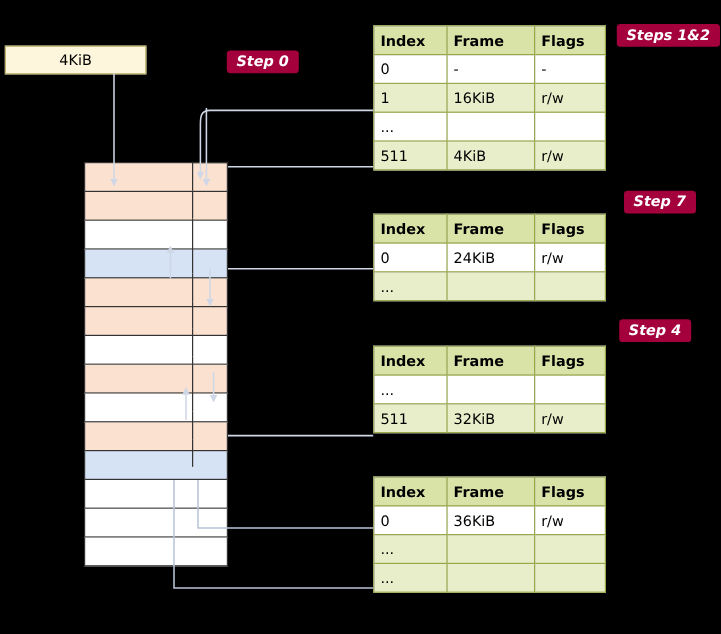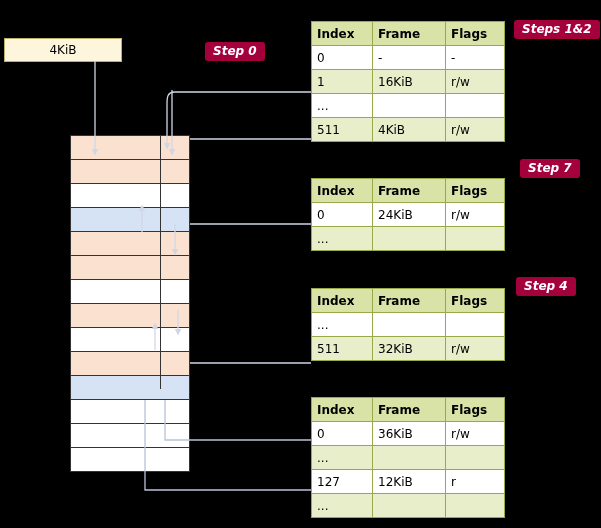--- a/index.html
+++ b/index.html
@@ -45,23 +45,23 @@
               pointer-events:none;}
 </style>
 </head>
 <body>
 
 <div class="vabox" style="left:4px;top:38px;width:116px;height:22px;">
   <span>4KiB</span>
 </div>
 
 <div class="pill" style="left:514px;top:20px;">Steps 1&amp;2</div>
-<div class="pill" style="left:189px;top:42px;margin-left:16px;">Step 0</div>
+<div class="pill" style="left:189px;top:42px;">Step 0</div>
 <div class="pill" style="left:520px;top:159px;">Step 7</div>
-<div class="pill" style="left:516px;top:277px;">Step 4</div>
+<div class="pill" style="left:516px;top:266px;">Step 4</div>
 
 <div class="memcol" id="memcol">
     <div class="memcell peach first"></div>
     <div class="memcell peach"></div>
     <div class="memcell white"></div>
     <div class="memcell blue"></div>
     <div class="memcell peach"></div>
     <div class="memcell peach"></div>
     <div class="memcell white"></div>
     <div class="memcell peach"></div>
@@ -173,25 +173,20 @@
   <tbody>
     <tr class="plain">
       <td class="c0">0</td>
       <td class="c1">36KiB</td>
       <td class="c2">r/w</td>
     </tr>
     <tr class="alt">
       <td class="c0">...</td>
       <td class="c1"></td>
       <td class="c2"></td>
-    </tr>
-    <tr class="plain">
-      <td class="c0">127</td>
-      <td class="c1">12KiB</td>
-      <td class="c2">r</td>
     </tr>
     <tr class="alt">
       <td class="c0">...</td>
       <td class="c1"></td>
       <td class="c2"></td>
     </tr>
   </tbody>
 </table>
 
 <svg class="overlay" viewBox="0 0 601 528">

